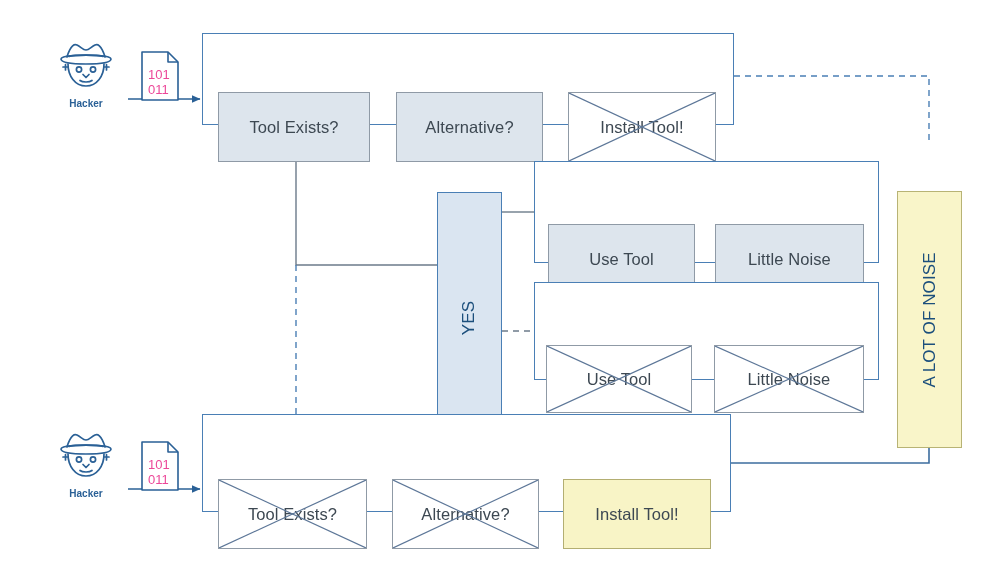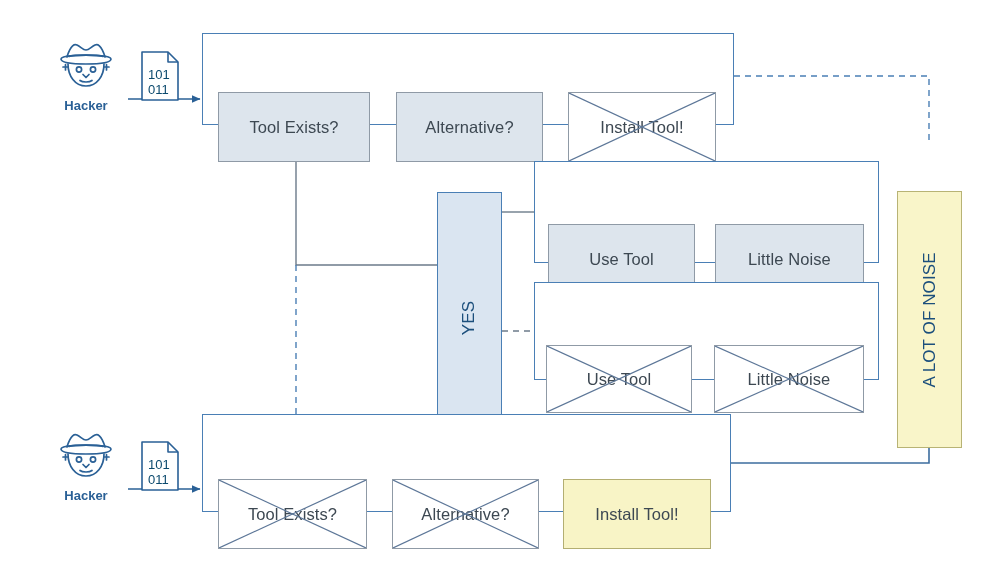--- a/index.html
+++ b/index.html
@@ -35,25 +35,25 @@
     color:#1c4f7c;font-size:17px;
   }
   .node.vert.yellow{background:#f9f5c9;border-color:#b8b375;}
   .node.vert.yellow .vtext{color:#1c4f7c;}
 
   .cross{position:absolute;left:0;top:0;width:100%;height:100%;pointer-events:none;}
   .cross line{stroke:#5d7798;stroke-width:1.2;}
 
   .hacker-label{
     position:absolute;text-align:center;width:100px;
-    font-size:13px;color:#2a6096;font-weight:bold;
+    font-size:10px;color:#2a6096;font-weight:bold;
   }
   .ico{position:absolute;}
   .doc-text{
-    position:absolute;font-size:13px;color:#0c4a6e;
+    position:absolute;font-size:13px;color:#ec4899;
     line-height:1.18;text-align:left;
   }
 </style>
 </head>
 <body>
 
 <div id="stage">
 
   <svg id="wires" viewBox="0 0 1000 563" xmlns="http://www.w3.org/2000/svg">
     <defs>

